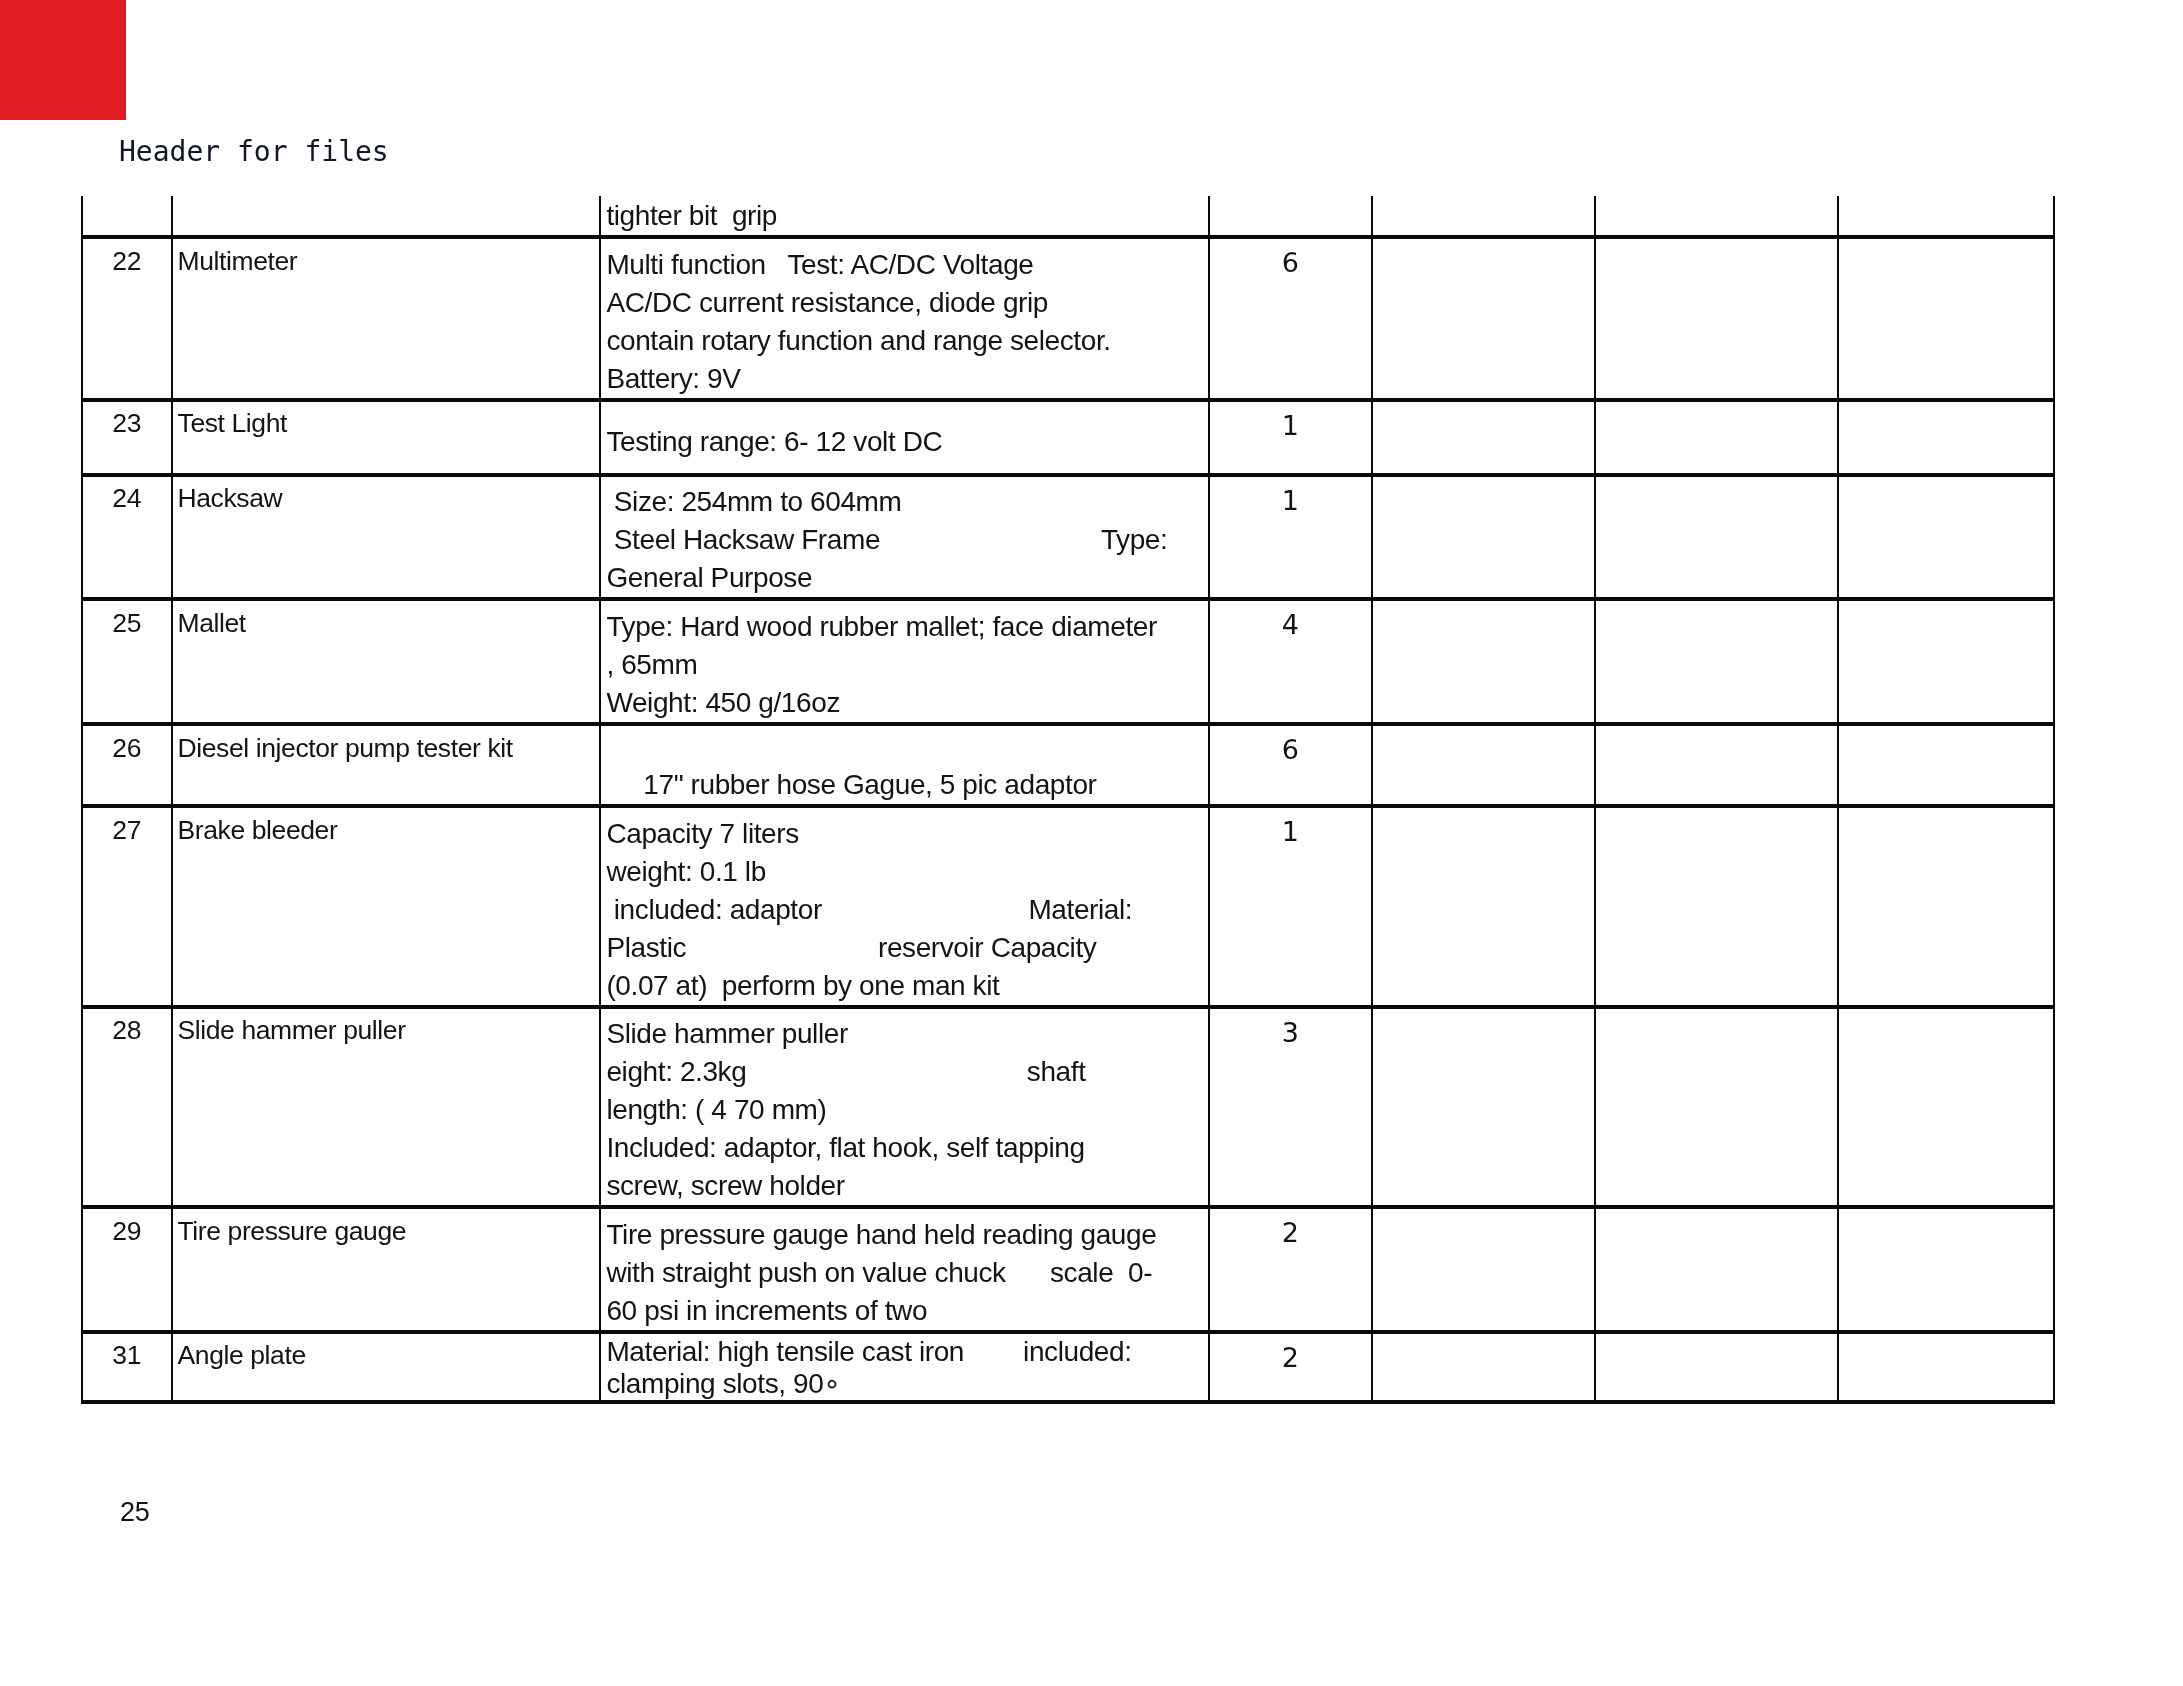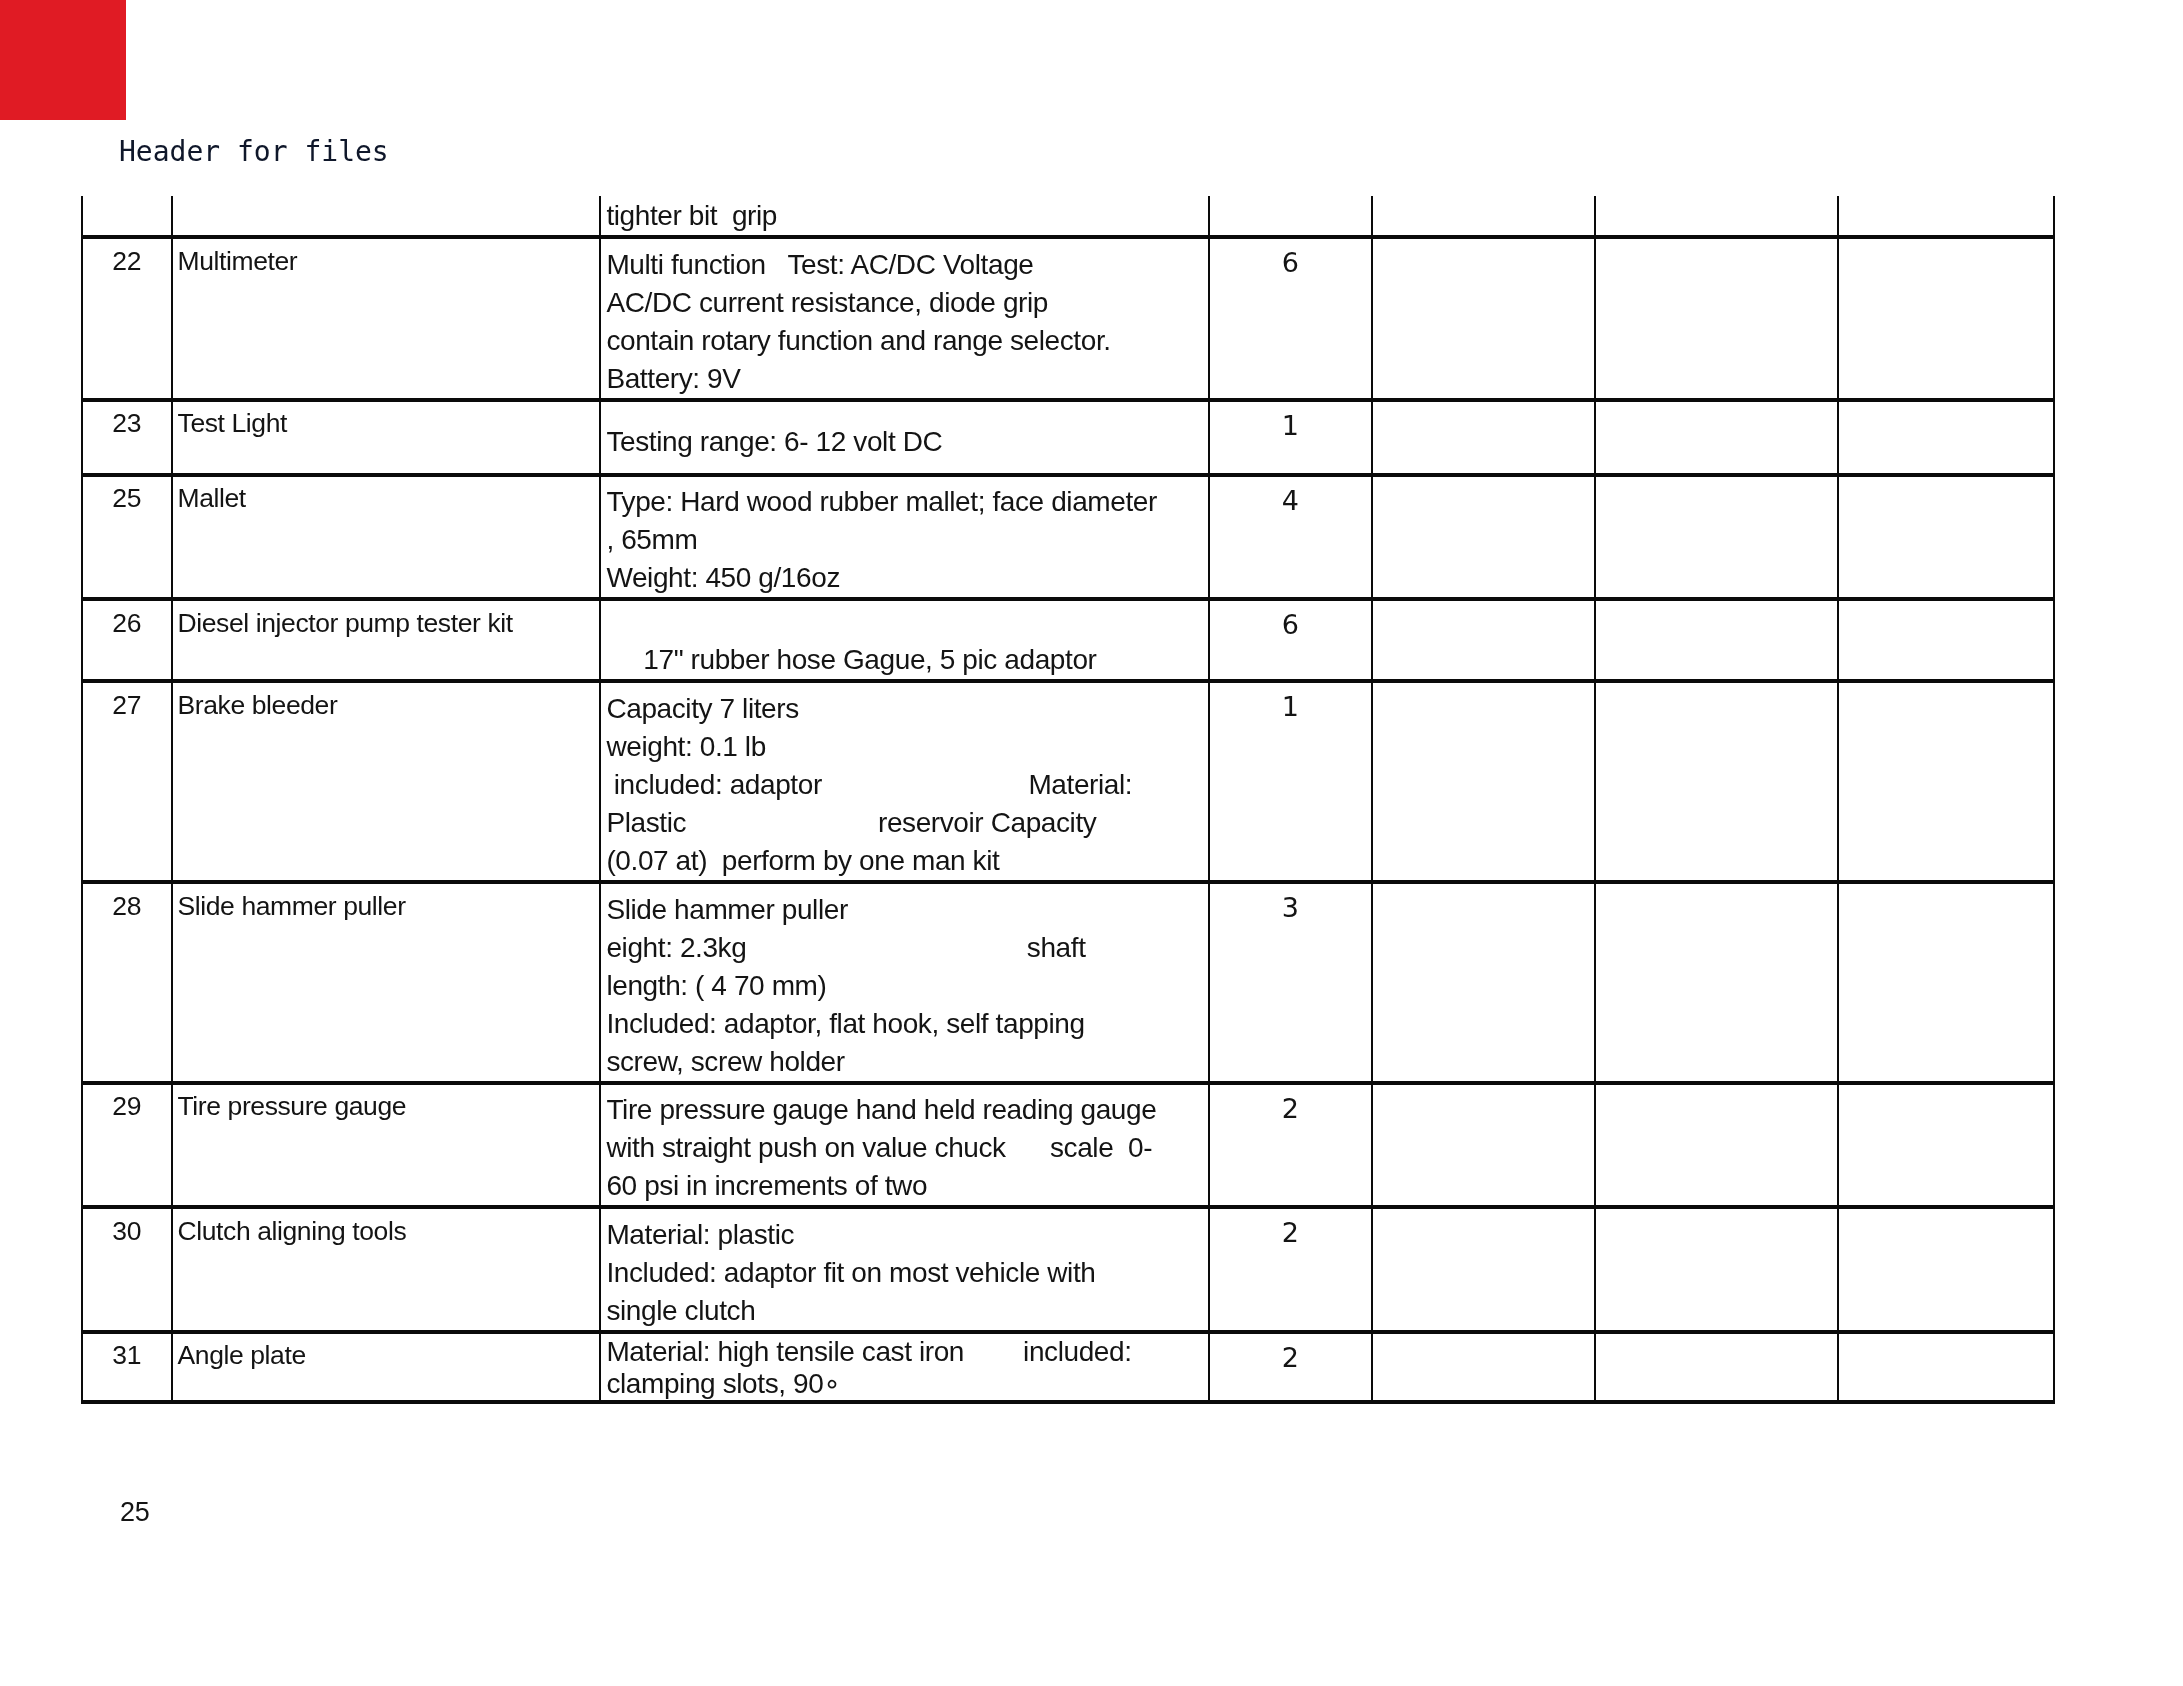--- a/index.html
+++ b/index.html
@@ -131,20 +131,33 @@
     <td class="c-no">23</td>
     <td class="c-item">Test Light</td>
     <td class="c-desc" style="padding-top: 21px;">
             <div class="desc-line">Testing range: 6- 12 volt DC</div>
           </td>
     <td class="c-qty">1</td>
     <td class="c-empty"></td>
     <td class="c-empty"></td>
     <td class="c-empty"></td>
   </tr>
+        <tr style="height: 116px;">
+    <td class="c-no">24</td>
+    <td class="c-item">Hacksaw</td>
+    <td class="c-desc" style="padding-top: 6.6px;">
+            <div class="desc-line"> Size: 254mm to 604mm</div>
+            <div class="desc-line"> Steel Hacksaw Frame                              Type:</div>
+            <div class="desc-line">General Purpose</div>
+          </td>
+    <td class="c-qty">1</td>
+    <td class="c-empty"></td>
+    <td class="c-empty"></td>
+    <td class="c-empty"></td>
+  </tr>
         <tr style="height: 114px;">
     <td class="c-no">25</td>
     <td class="c-item">Mallet</td>
     <td class="c-desc" style="padding-top: 6.6px;">
             <div class="desc-line">Type: Hard wood rubber mallet; face diameter</div>
             <div class="desc-line">, 65mm</div>
             <div class="desc-line">Weight: 450 g/16oz</div>
           </td>
     <td class="c-qty">4</td>
     <td class="c-empty"></td>
@@ -192,33 +205,20 @@
     <td class="c-empty"></td>
     <td class="c-empty"></td>
   </tr>
         <tr style="height: 116px;">
     <td class="c-no">29</td>
     <td class="c-item">Tire pressure gauge</td>
     <td class="c-desc" style="padding-top: 6.6px;">
             <div class="desc-line">Tire pressure gauge hand held reading gauge</div>
             <div class="desc-line">with straight push on value chuck      scale  0-</div>
             <div class="desc-line">60 psi in increments of two</div>
-          </td>
-    <td class="c-qty">2</td>
-    <td class="c-empty"></td>
-    <td class="c-empty"></td>
-    <td class="c-empty"></td>
-  </tr>
-        <tr style="height: 115px;">
-    <td class="c-no">30</td>
-    <td class="c-item">Clutch aligning tools</td>
-    <td class="c-desc" style="padding-top: 6.6px;">
-            <div class="desc-line">Material: plastic</div>
-            <div class="desc-line">Included: adaptor fit on most vehicle with</div>
-            <div class="desc-line">single clutch</div>
           </td>
     <td class="c-qty">2</td>
     <td class="c-empty"></td>
     <td class="c-empty"></td>
     <td class="c-empty"></td>
   </tr>
         <tr class="tight" style="height: 67px;">
     <td class="c-no">31</td>
     <td class="c-item">Angle plate</td>
     <td class="c-desc" style="padding-top: 2.6px;">

